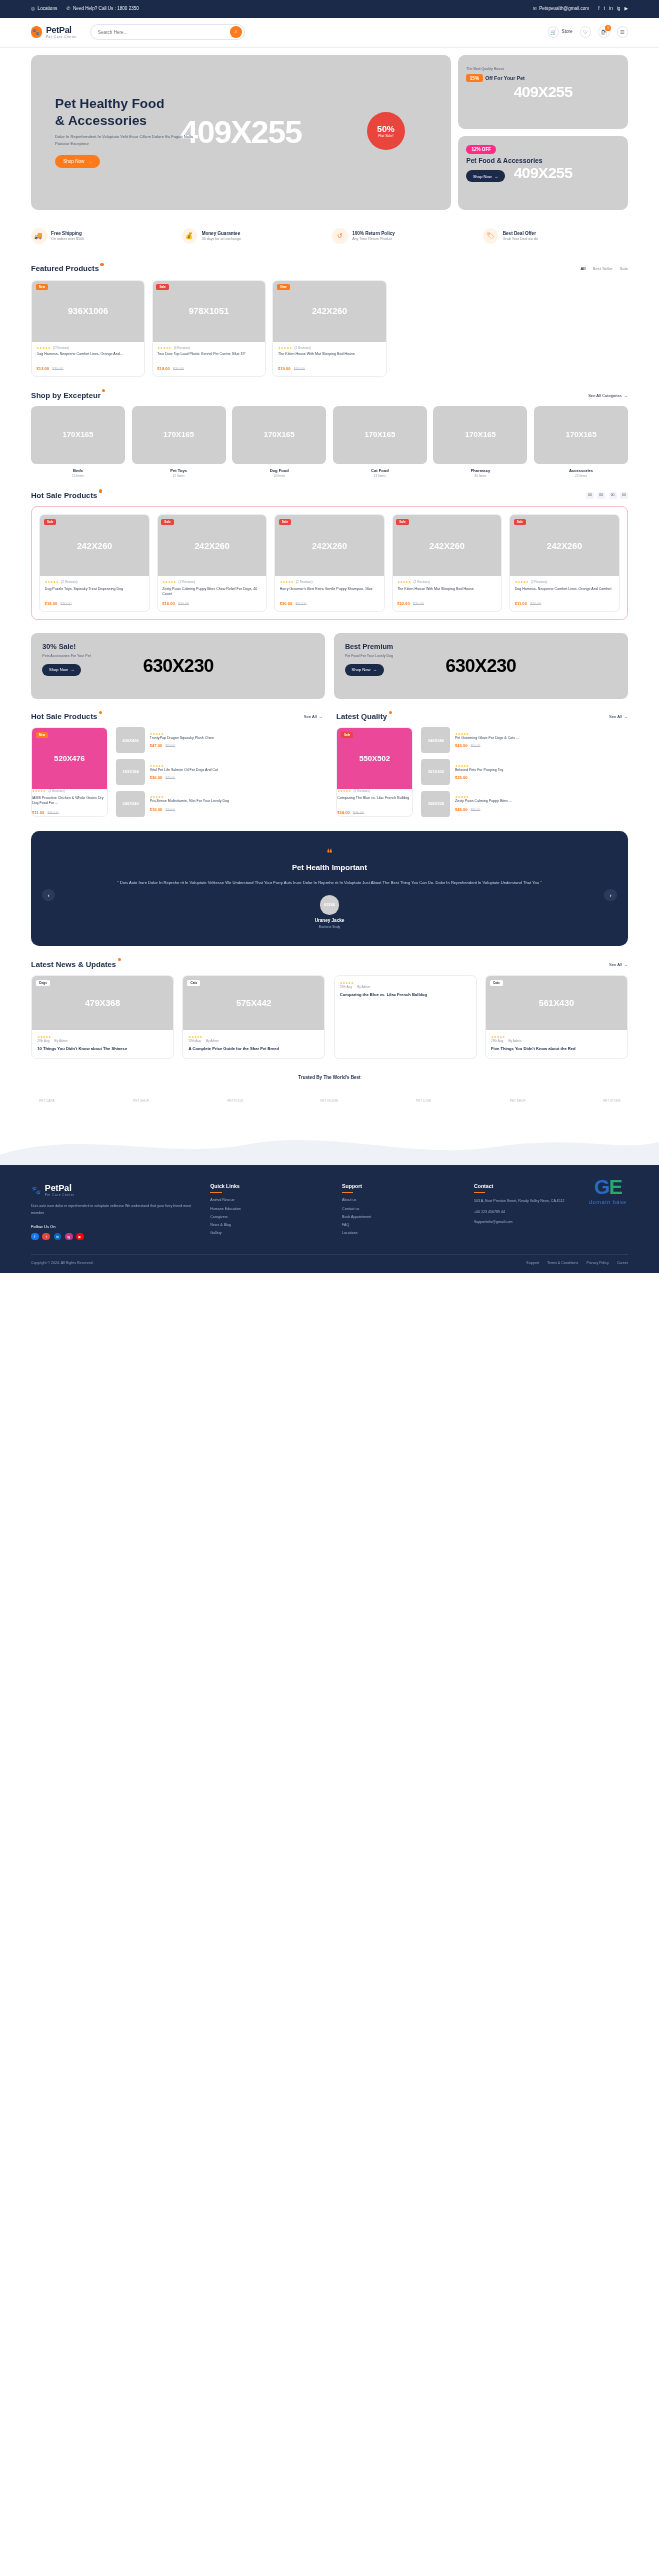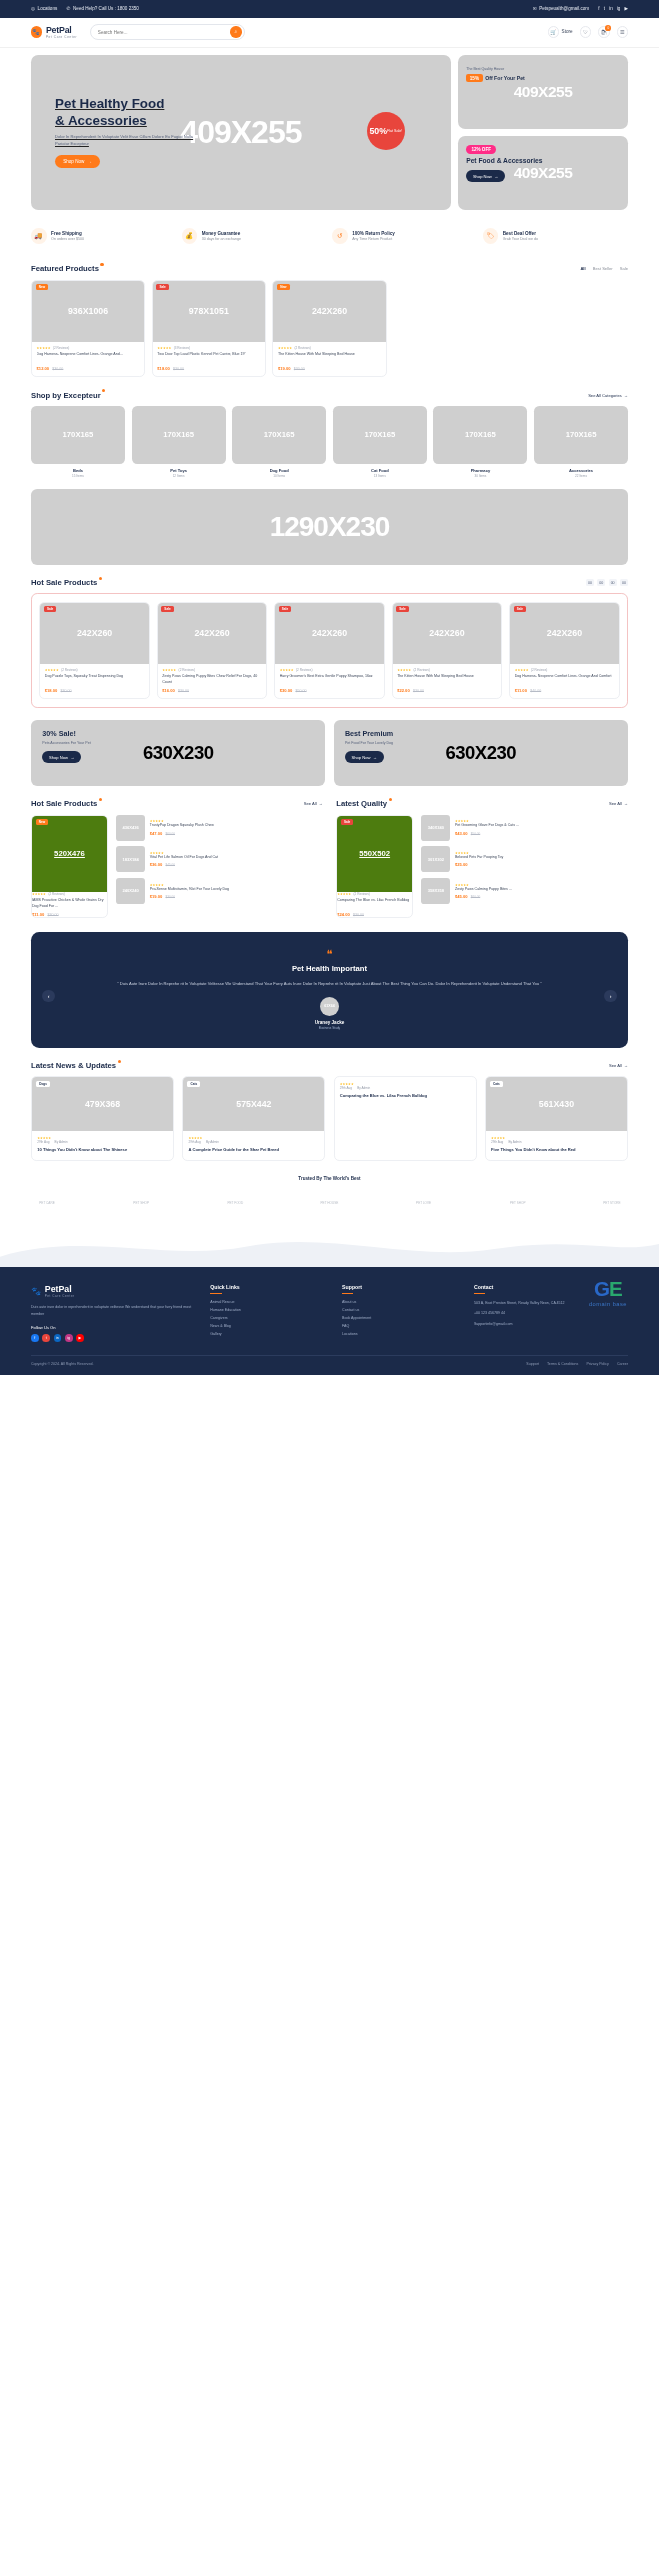--- a/index.html
+++ b/index.html
@@ -93,37 +93,37 @@
     border-radius: 7.2px;
     overflow: hidden;
     display: flex;
     align-items: center;
   }
   .hero-main .ph-num {
     position: absolute; inset: 0;
     display: flex; align-items: center; justify-content: center;
     font-size: 32px; font-weight: bold; color: #ffffff; letter-spacing: -1px;
   }
-  .hero-copy { position: relative; z-index: 3; padding-left: 24px; max-width: 170px; text-decoration: underline; }
+  .hero-copy { position: relative; z-index: 3; padding-left: 24px; max-width: 170px; }
   .hero-copy h1 {
     font-size: 13.4px; line-height: 1.22; color: #1b2a49; font-weight: bold;
   }
   .hero-copy h1 .hl { color: #1b2a49; position: relative; }
   .hero-copy p { font-size: 4.1px; color: #55607a; margin-top: 4.6px; line-height: 1.7; }
   .btn-orange {
     margin-top: 7.2px;
     background: #ff7a1a; color: #fff; border: none; border-radius: 8.2px;
     font-size: 4.6px; padding: 4.1px 8.2px; cursor: pointer;
     display: inline-flex; align-items: center; gap: 3.1px;
   }
   .sale-badge {
     position: absolute; right: 46px; top: 57px; z-index: 4;
     width: 38px; height: 38px; border-radius: 50%;
     background: #e8453c; color: #fff;
-    display: flex; flex-direction: row; align-items: center; justify-content: center;
+    display: flex; flex-direction: column; align-items: center; justify-content: center;
     font-weight: bold;
   }
   .sale-badge .pct { font-size: 8.8px; }
   .sale-badge .lbl { font-size: 3.6px; font-weight: normal; }
 
   .hero-side { width: 170px; display: flex; flex-direction: column; gap: 7.2px; }
   .hero-card {
     position: relative; height: 74px; border-radius: 7.2px;
     background: #cfcfcf; overflow: hidden; padding: 8.2px;
   }
@@ -242,22 +242,22 @@
   .tb .tb-k { position: relative; z-index: 3; font-size: 7.2px; font-weight: bold; color: #1b2a49; }
   .tb .tb-s { position: relative; z-index: 3; font-size: 3.6px; color: #55607a; margin-top: 2.6px; }
 
   
   .two-cols { display: grid; grid-template-columns: 1fr 1fr; gap: 13.4px; }
   .lp-row { display: flex; gap: 8.2px; }
   .lp-main {
     width: 77px; flex: 0 0 77px;
     border: 0.5px solid #edeff3; border-radius: 5.2px; overflow: hidden;
   }
-  .lp-main .thumb { height: 76px; background: #4d7c0f; display:flex;align-items:center;justify-content:center;
-    color:#fff; font-size:7.7px; font-weight:bold; position: relative; text-decoration: underline; }
+  .lp-main .thumb { height: 61px; background: #ec4899; display:flex;align-items:center;justify-content:center;
+    color:#fff; font-size:7.7px; font-weight:bold; position: relative; }
   .lp-list { flex: 1; display: flex; flex-direction: column; gap: 5.7px; }
   .lp-item { display: flex; gap: 4.6px; align-items: center; }
   .lp-item .t {
     width: 29px; height: 26px; background: #cfcfcf; border-radius: 3.1px; flex: 0 0 29px;
     display: flex; align-items: center; justify-content: center; color: #fff; font-size: 4.1px; font-weight: bold;
   }
   .lp-item .meta { flex: 1; }
   .lp-item .meta .n { font-size: 3.6px; color: #3c4659; line-height: 1.5; }
   .lp-item .meta .p { font-size: 4.1px; color: #ff7a1a; font-weight: bold; margin-top: 2.1px; }
   .lp-item .meta .p .old { color:#b6bbc6; font-weight:normal; text-decoration: line-through; margin-left: 2.1px; font-size: 3.1px; }
@@ -570,21 +570,20 @@
     <div class="citems">30 Items</div>
   </div>
   <div class="cat">
     <div class="circle">170X165</div>
     <div class="cname">Accessories</div>
     <div class="citems">22 Items</div>
   </div>
       </div>
   </div>
 
-  <div class="bigbanner">1290X230</div>
 
   <div class="section">
     <div class="sec-head">
       <div class="sec-title">Hot Sale Products</div>
       <div class="dots">
         <span class="dot-box">00</span>
         <span class="dot-box">00</span>
         <span class="dot-box">00</span>
         <span class="dot-box">00</span>
       </div>

